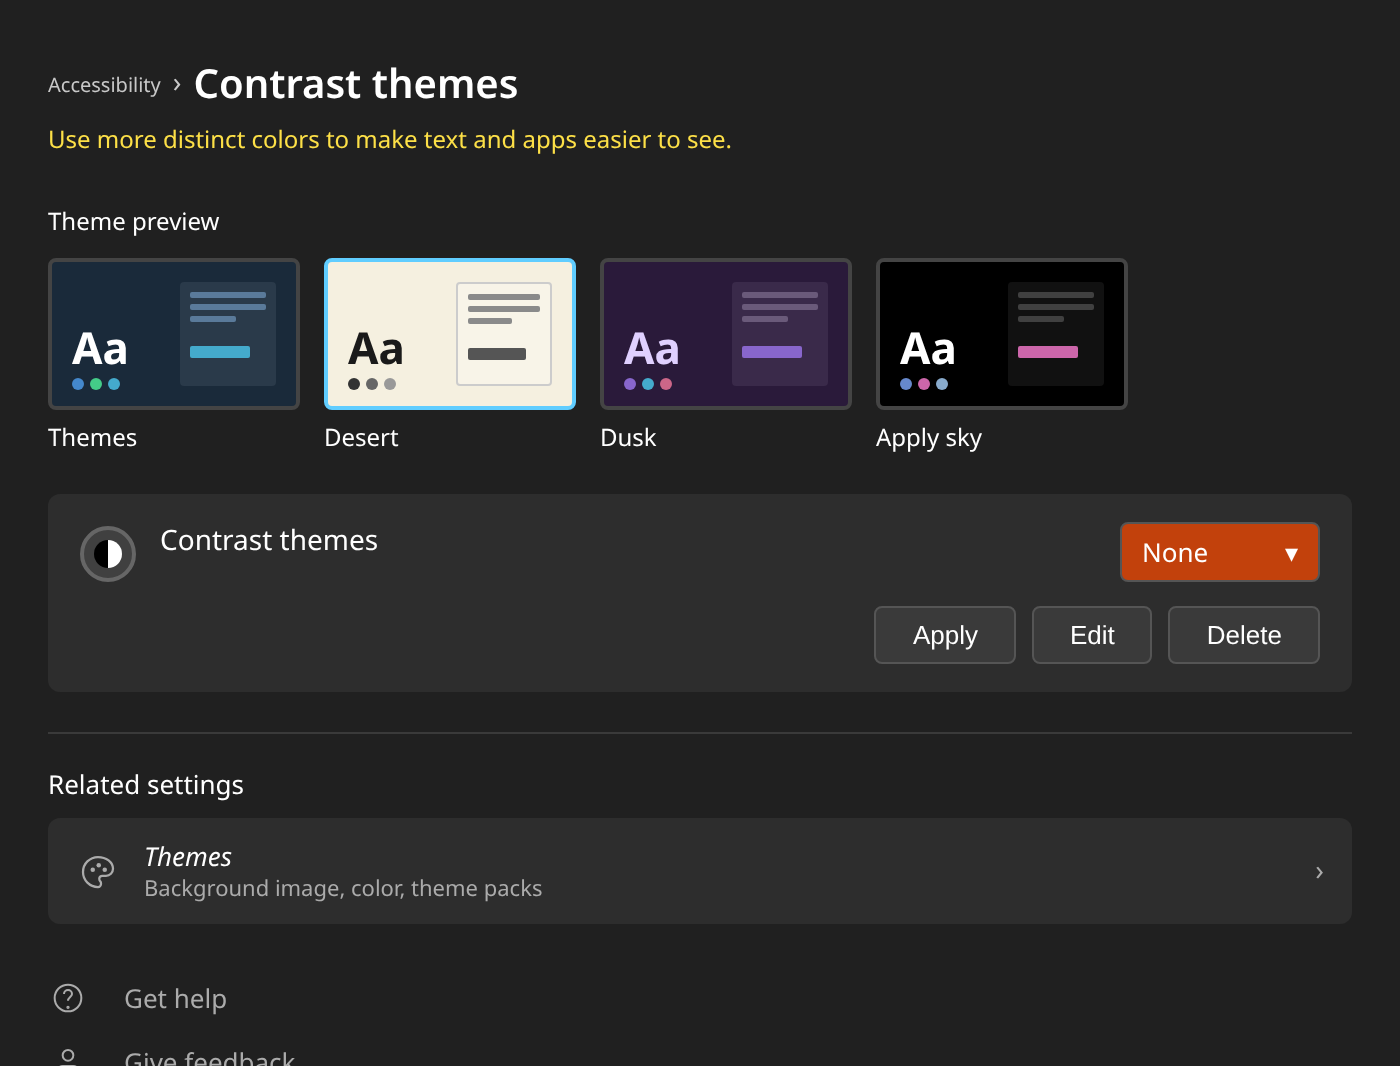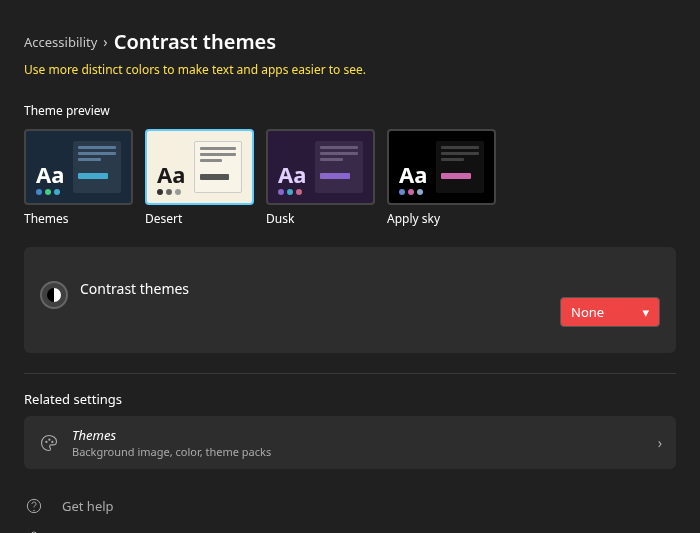--- a/index.html
+++ b/index.html
@@ -20,21 +20,21 @@
 
     .breadcrumb {
       display: flex;
       align-items: center;
       gap: 6px;
       margin-bottom: 6px;
     }
 
     .breadcrumb-parent {
       color: #c8c8c8;
-      font-size: 13px;
+      font-size: 10px;
     }
 
     .breadcrumb-sep {
       color: #c8c8c8;
       font-size: 14px;
     }
 
     .breadcrumb-current {
       color: #ffffff;
       font-size: 20px;
@@ -60,21 +60,21 @@
     }
 
     .theme-card {
       display: flex;
       flex-direction: column;
       align-items: flex-start;
       cursor: pointer;
     }
 
     .theme-card-inner {
-      width: 109px;
+      width: 126px;
       height: 76px;
       border-radius: 4px;
       border: 2px solid #444;
       display: flex;
       align-items: center;
       justify-content: space-between;
       padding: 8px 10px;
       position: relative;
       overflow: hidden;
     }
@@ -238,30 +238,29 @@
     .contrast-hint {
       font-size: 11px;
       color: #ababab;
       margin-top: 2px;
     }
 
     .contrast-dropdown {
       display: flex;
       align-items: center;
       gap: 6px;
-      background-color: #ef4444;
+      background-color: #c2410c;
       border: 1px solid #555555;
       border-radius: 4px;
       padding: 5px 10px;
       cursor: pointer;
       color: #ffffff;
       font-size: 13px;
       min-width: 100px;
       justify-content: space-between;
-      margin-top: 36px;
     }
 
     .contrast-buttons {
       display: flex;
       justify-content: flex-end;
       gap: 8px;
     }
 
     .btn {
       padding: 6px 18px;
@@ -478,20 +477,25 @@
           <div class="contrast-icon-inner"></div>
         </div>
         <div class="contrast-text-block">
           <div class="contrast-title">Contrast themes</div>
         </div>
       </div>
       <div class="contrast-dropdown">
         <span>None</span>
         <span>▾</span>
       </div>
+    </div>
+    <div class="contrast-buttons">
+      <button class="btn btn-apply">Apply</button>
+      <button class="btn btn-edit">Edit</button>
+      <button class="btn btn-delete">Delete</button>
     </div>
   </div>
 
   <div class="divider"></div>
 
   <div class="related-settings-label">Related settings</div>
 
   <div class="related-item">
     <div class="related-item-left">
       <div class="related-icon">

